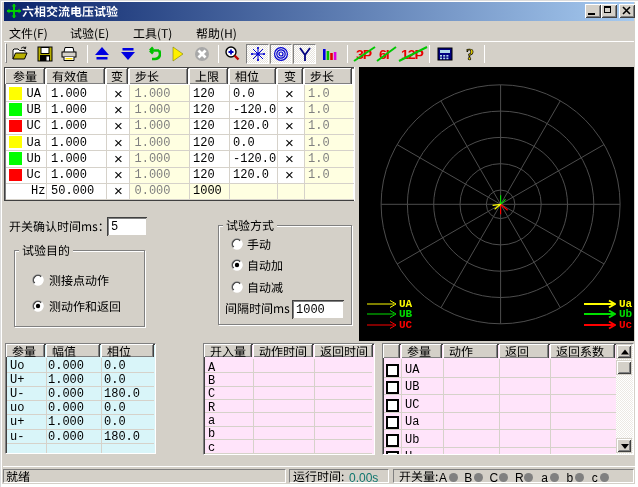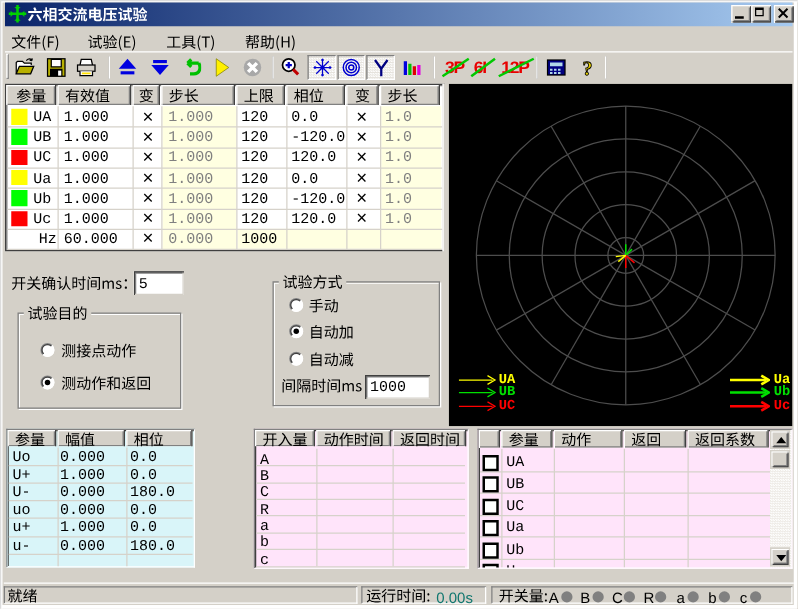--- a/index.html
+++ b/index.html
@@ -270,21 +270,21 @@
 <div style="position:absolute;left:9px;top:168.5px;width:13px;height:12.5px;background:#FF0000;"></div>
 <div style="position:absolute;left:26.5px;top:168.1px;font:normal 12px 'Liberation Mono',monospace;color:#000;white-space:pre;letter-spacing:0px">Uc</div>
 <div style="position:absolute;left:51px;top:168.1px;font:normal 12px 'Liberation Mono',monospace;color:#000;white-space:pre;letter-spacing:0px">1.000</div>
 <div style="position:absolute;left:114px;top:166.1px;font:normal 15px 'Liberation Sans',monospace;color:#000;white-space:pre;letter-spacing:0px">×</div>
 <div style="position:absolute;left:134.5px;top:168.1px;font:normal 12px 'Liberation Mono',monospace;color:#808080;white-space:pre;letter-spacing:0px">1.000</div>
 <div style="position:absolute;left:193px;top:168.1px;font:normal 12px 'Liberation Mono',monospace;color:#000;white-space:pre;letter-spacing:0px">120</div>
 <div style="position:absolute;left:233px;top:168.1px;font:normal 12px 'Liberation Mono',monospace;color:#000;white-space:pre;letter-spacing:0px">120.0</div>
 <div style="position:absolute;left:285px;top:166.1px;font:normal 15px 'Liberation Sans',monospace;color:#000;white-space:pre;letter-spacing:0px">×</div>
 <div style="position:absolute;left:308px;top:168.1px;font:normal 12px 'Liberation Mono',monospace;color:#808080;white-space:pre;letter-spacing:0px">1.0</div>
 <div style="position:absolute;left:31px;top:184.4px;font:normal 12px 'Liberation Mono',monospace;color:#000;white-space:pre;letter-spacing:0px">Hz</div>
-<div style="position:absolute;left:51px;top:184.4px;font:normal 12px 'Liberation Mono',monospace;color:#000;white-space:pre;letter-spacing:0px">60.000</div>
+<div style="position:absolute;left:51px;top:184.4px;font:normal 12px 'Liberation Mono',monospace;color:#000;white-space:pre;letter-spacing:0px">50.000</div>
 <div style="position:absolute;left:114px;top:182.4px;font:normal 15px 'Liberation Sans',monospace;color:#000;white-space:pre;letter-spacing:0px">×</div>
 <div style="position:absolute;left:134.5px;top:184.4px;font:normal 12px 'Liberation Mono',monospace;color:#808080;white-space:pre;letter-spacing:0px">0.000</div>
 <div style="position:absolute;left:193px;top:184.4px;font:normal 12px 'Liberation Mono',monospace;color:#000;white-space:pre;letter-spacing:0px">1000</div>
 <div style="position:absolute;left:354px;top:67px;width:5px;height:135px;background:#D4D0C8;"></div>
 <div style="position:absolute;left:354px;top:67px;width:1px;height:134px;background:#fff"></div>
 <svg class="L" style="left:9px;top:220px" width="101" height="15" viewBox="0 0 101 15">
     <path d="M7.8 2.6V6H4.4V5.5V2.6ZM0.6 6V6.8H3.5C3.3 8.5 2.7 10.1 0.6 11.3C0.9 11.5 1.2 11.8 1.4 12C3.6 10.6 4.2 8.7 4.4 6.8H7.8V12H8.7V6.8H11.4V6H8.7V2.6H11V1.7H1.1V2.6H3.5V5.5L3.5 6Z M14.7 1.4C15.2 2 15.7 2.9 15.9 3.5H13.5V4.4H17.5V5.8C17.5 6.1 17.5 6.3 17.5 6.5H12.8V7.4H17.3C16.9 8.7 15.8 10.1 12.6 11.2C12.8 11.4 13.1 11.7 13.2 11.9C16.3 10.9 17.6 9.5 18.2 8.1C19.2 9.9 20.7 11.3 22.9 11.9C23 11.6 23.3 11.2 23.5 11C21.3 10.5 19.7 9.2 18.8 7.4H23.2V6.5H18.5L18.6 5.9V4.4H22.6V3.5H20.2C20.6 2.8 21.1 2 21.5 1.3L20.5 1C20.2 1.7 19.7 2.8 19.2 3.5H15.9L16.7 3C16.5 2.5 16 1.6 15.4 1Z M30.6 0.9C30.1 2.4 29.2 3.8 28.2 4.7C28.3 4.8 28.6 5.2 28.7 5.3C28.9 5.2 29.1 5 29.3 4.7V7.2C29.3 8.5 29.2 10.3 28 11.5C28.2 11.6 28.6 11.8 28.7 12C29.5 11.2 29.9 10.1 30 9H31.7V11.5H32.5V9H34.3V10.9C34.3 11 34.2 11.1 34.1 11.1C33.9 11.1 33.5 11.1 32.9 11.1C33 11.3 33.1 11.6 33.2 11.9C33.9 11.9 34.4 11.9 34.7 11.7C35 11.6 35.1 11.3 35.1 10.9V4H32.9C33.3 3.5 33.8 2.8 34.1 2.3L33.5 1.9L33.4 1.9H31.1C31.2 1.6 31.3 1.4 31.4 1.1ZM31.7 8.2H30.1C30.1 7.9 30.2 7.5 30.2 7.2V6.8H31.7ZM32.5 8.2V6.8H34.3V8.2ZM31.7 6.1H30.2V4.8H31.7ZM32.5 6.1V4.8H34.3V6.1ZM29.9 4H29.9C30.2 3.6 30.5 3.1 30.7 2.7H32.9C32.6 3.1 32.3 3.6 32 4ZM24.7 1.6V2.4H26.1C25.8 4.2 25.3 5.9 24.4 7.1C24.6 7.3 24.8 7.8 24.8 8C25.1 7.7 25.3 7.4 25.5 7.1V11.4H26.2V10.4H28.3V5.3H26.2C26.5 4.4 26.8 3.4 27 2.4H28.7V1.6ZM26.2 6.1H27.6V9.6H26.2Z M37.7 1.7C38.3 2.3 39.1 3 39.5 3.5L40.1 2.8C39.7 2.4 38.9 1.7 38.3 1.1ZM43.5 0.9C43.4 5 43.5 9.2 40.5 11.3C40.7 11.5 41 11.8 41.1 12C42.8 10.8 43.6 9.1 44 7.1C44.4 8.8 45.3 10.8 47 11.9C47.1 11.7 47.4 11.5 47.6 11.3C45 9.6 44.4 5.8 44.3 4.6C44.4 3.4 44.4 2.2 44.4 0.9ZM36.6 4.7V5.6H38.6V9.7C38.6 10.2 38.2 10.7 37.9 10.8C38.1 11 38.3 11.3 38.4 11.5C38.6 11.3 38.9 11 41.2 9.4C41.1 9.2 41 8.9 40.9 8.6L39.5 9.6V4.7Z M53.7 5.6C54.3 6.5 55.1 7.8 55.5 8.5L56.3 8C55.9 7.3 55.1 6.1 54.4 5.2ZM51.9 6.2V8.9H49.8V6.2ZM51.9 5.4H49.8V2.7H51.9ZM49 1.9V10.7H49.8V9.7H52.7V1.9ZM57.2 1V3.3H53.3V4.2H57.2V10.6C57.2 10.8 57.1 10.9 56.8 10.9C56.6 11 55.7 11 54.7 10.9C54.9 11.2 55 11.6 55.1 11.8C56.3 11.8 57 11.8 57.5 11.7C57.9 11.5 58.1 11.3 58.1 10.6V4.2H59.5V3.3H58.1V1Z M61.1 3.6V12H62V3.6ZM61.3 1.5C61.8 2 62.4 2.8 62.7 3.3L63.5 2.8C63.2 2.3 62.5 1.6 62 1.1ZM64.5 7.5H67.4V9.1H64.5ZM64.5 5.1H67.4V6.7H64.5ZM63.7 4.4V9.8H68.3V4.4ZM64.2 1.6V2.4H70V10.9C70 11 70 11.1 69.8 11.1C69.7 11.1 69.2 11.1 68.7 11.1C68.8 11.3 68.9 11.7 69 11.9C69.7 11.9 70.2 11.9 70.5 11.8C70.8 11.6 71 11.4 71 10.9V1.6Z M73.1 11H74.2V6.3C74.8 5.6 75.3 5.3 75.8 5.3C76.7 5.3 77.1 5.8 77.1 7V11H78.1V6.3C78.8 5.6 79.3 5.3 79.8 5.3C80.6 5.3 81 5.8 81 7V11H82.1V6.9C82.1 5.2 81.5 4.3 80.1 4.3C79.3 4.3 78.6 4.8 78 5.6C77.7 4.8 77.2 4.3 76.2 4.3C75.4 4.3 74.7 4.8 74.1 5.4H74.1L74 4.5H73.1Z M85.9 11.2C87.5 11.2 88.3 10.3 88.3 9.2C88.3 8 87.3 7.6 86.3 7.2C85.6 7 84.9 6.7 84.9 6.1C84.9 5.6 85.3 5.2 86.1 5.2C86.7 5.2 87.1 5.4 87.6 5.7L88.1 5.1C87.6 4.7 86.9 4.3 86.1 4.3C84.7 4.3 83.9 5.1 83.9 6.2C83.9 7.3 84.8 7.7 85.8 8C86.5 8.3 87.2 8.6 87.2 9.3C87.2 9.8 86.8 10.3 86 10.3C85.2 10.3 84.6 10 84 9.5L83.5 10.3C84.1 10.8 85 11.2 85.9 11.2Z M91.7 5.2C92.2 5.2 92.6 4.8 92.6 4.3C92.6 3.7 92.2 3.4 91.7 3.4C91.2 3.4 90.8 3.7 90.8 4.3C90.8 4.8 91.2 5.2 91.7 5.2ZM91.7 11C92.2 11 92.6 10.7 92.6 10.1C92.6 9.6 92.2 9.2 91.7 9.2C91.2 9.2 90.8 9.6 90.8 10.1C90.8 10.7 91.2 11 91.7 11Z" fill="#000"></path>
   </svg>
 <div style="position:absolute;left:107px;top:217px;width:40px;height:19px;background:#fff;box-shadow: inset 1px 1px 0 #404040, inset -1px -1px 0 #D4D0C8, inset 2px 2px 0 #808080, inset -2px -2px 0 #fff;"></div>
 <div style="position:absolute;left:111px;top:220px;font:normal 12px 'Liberation Mono',monospace;color:#000;white-space:pre;letter-spacing:0px">5</div>

